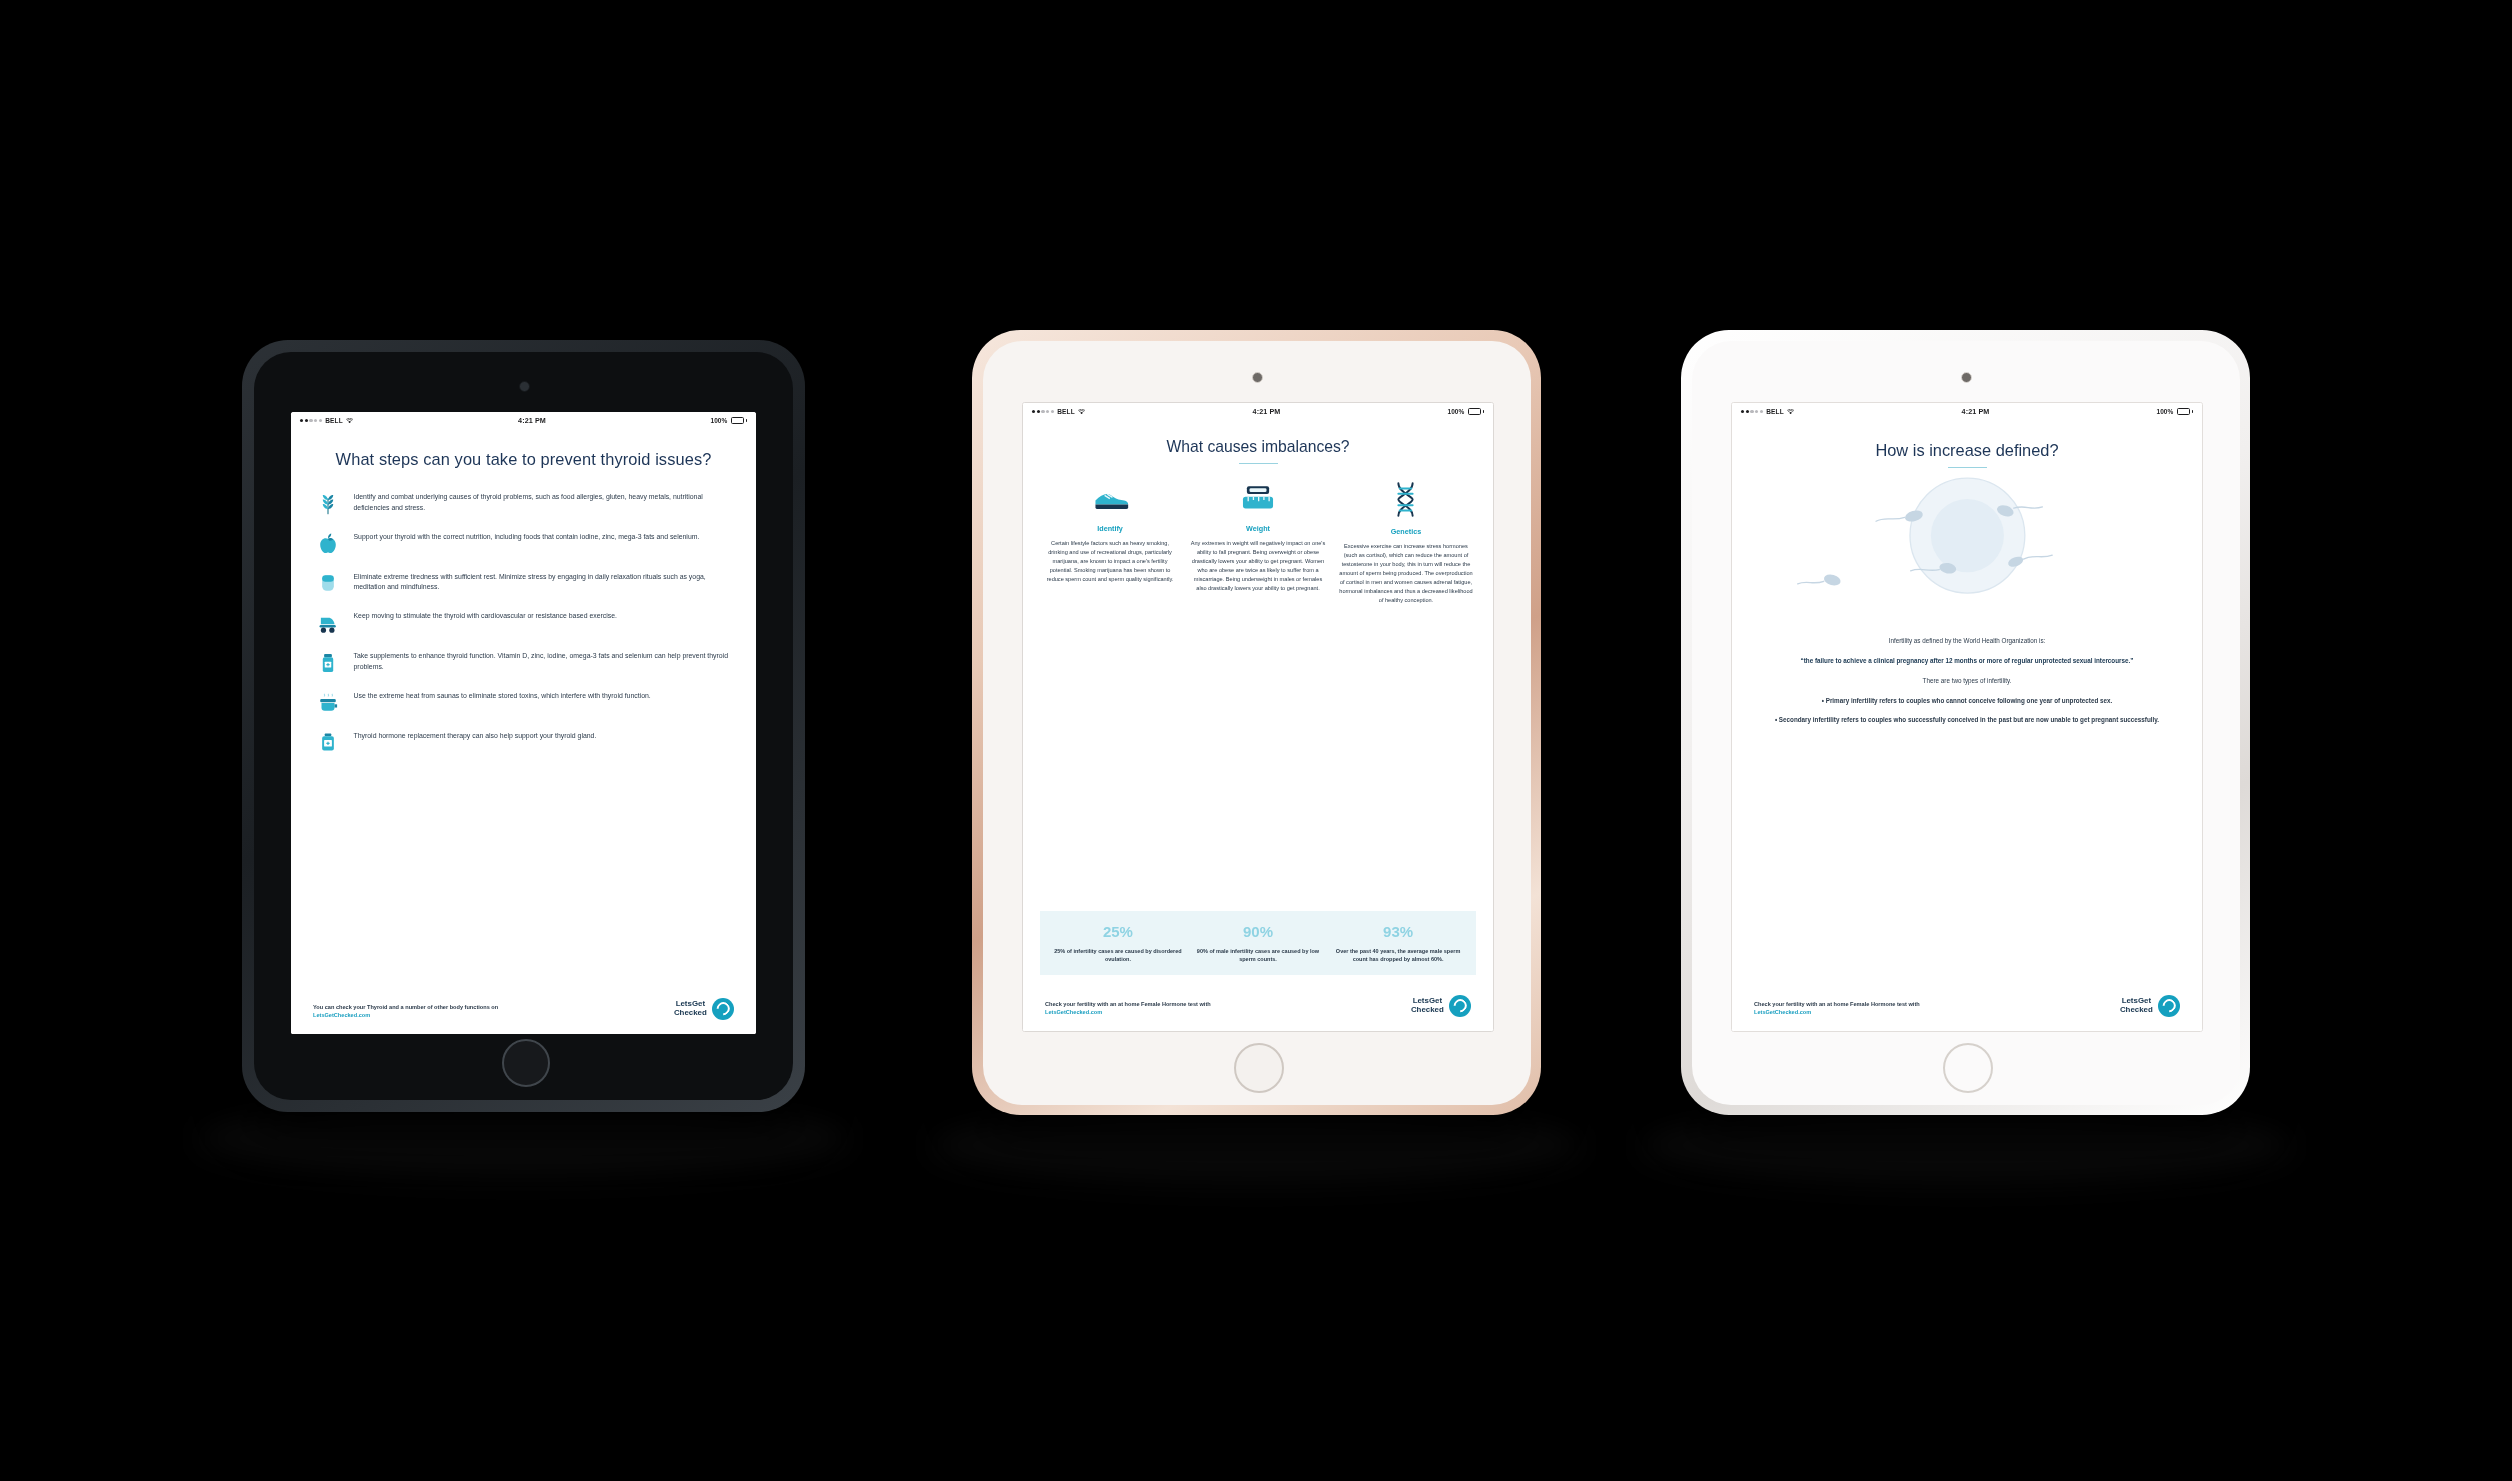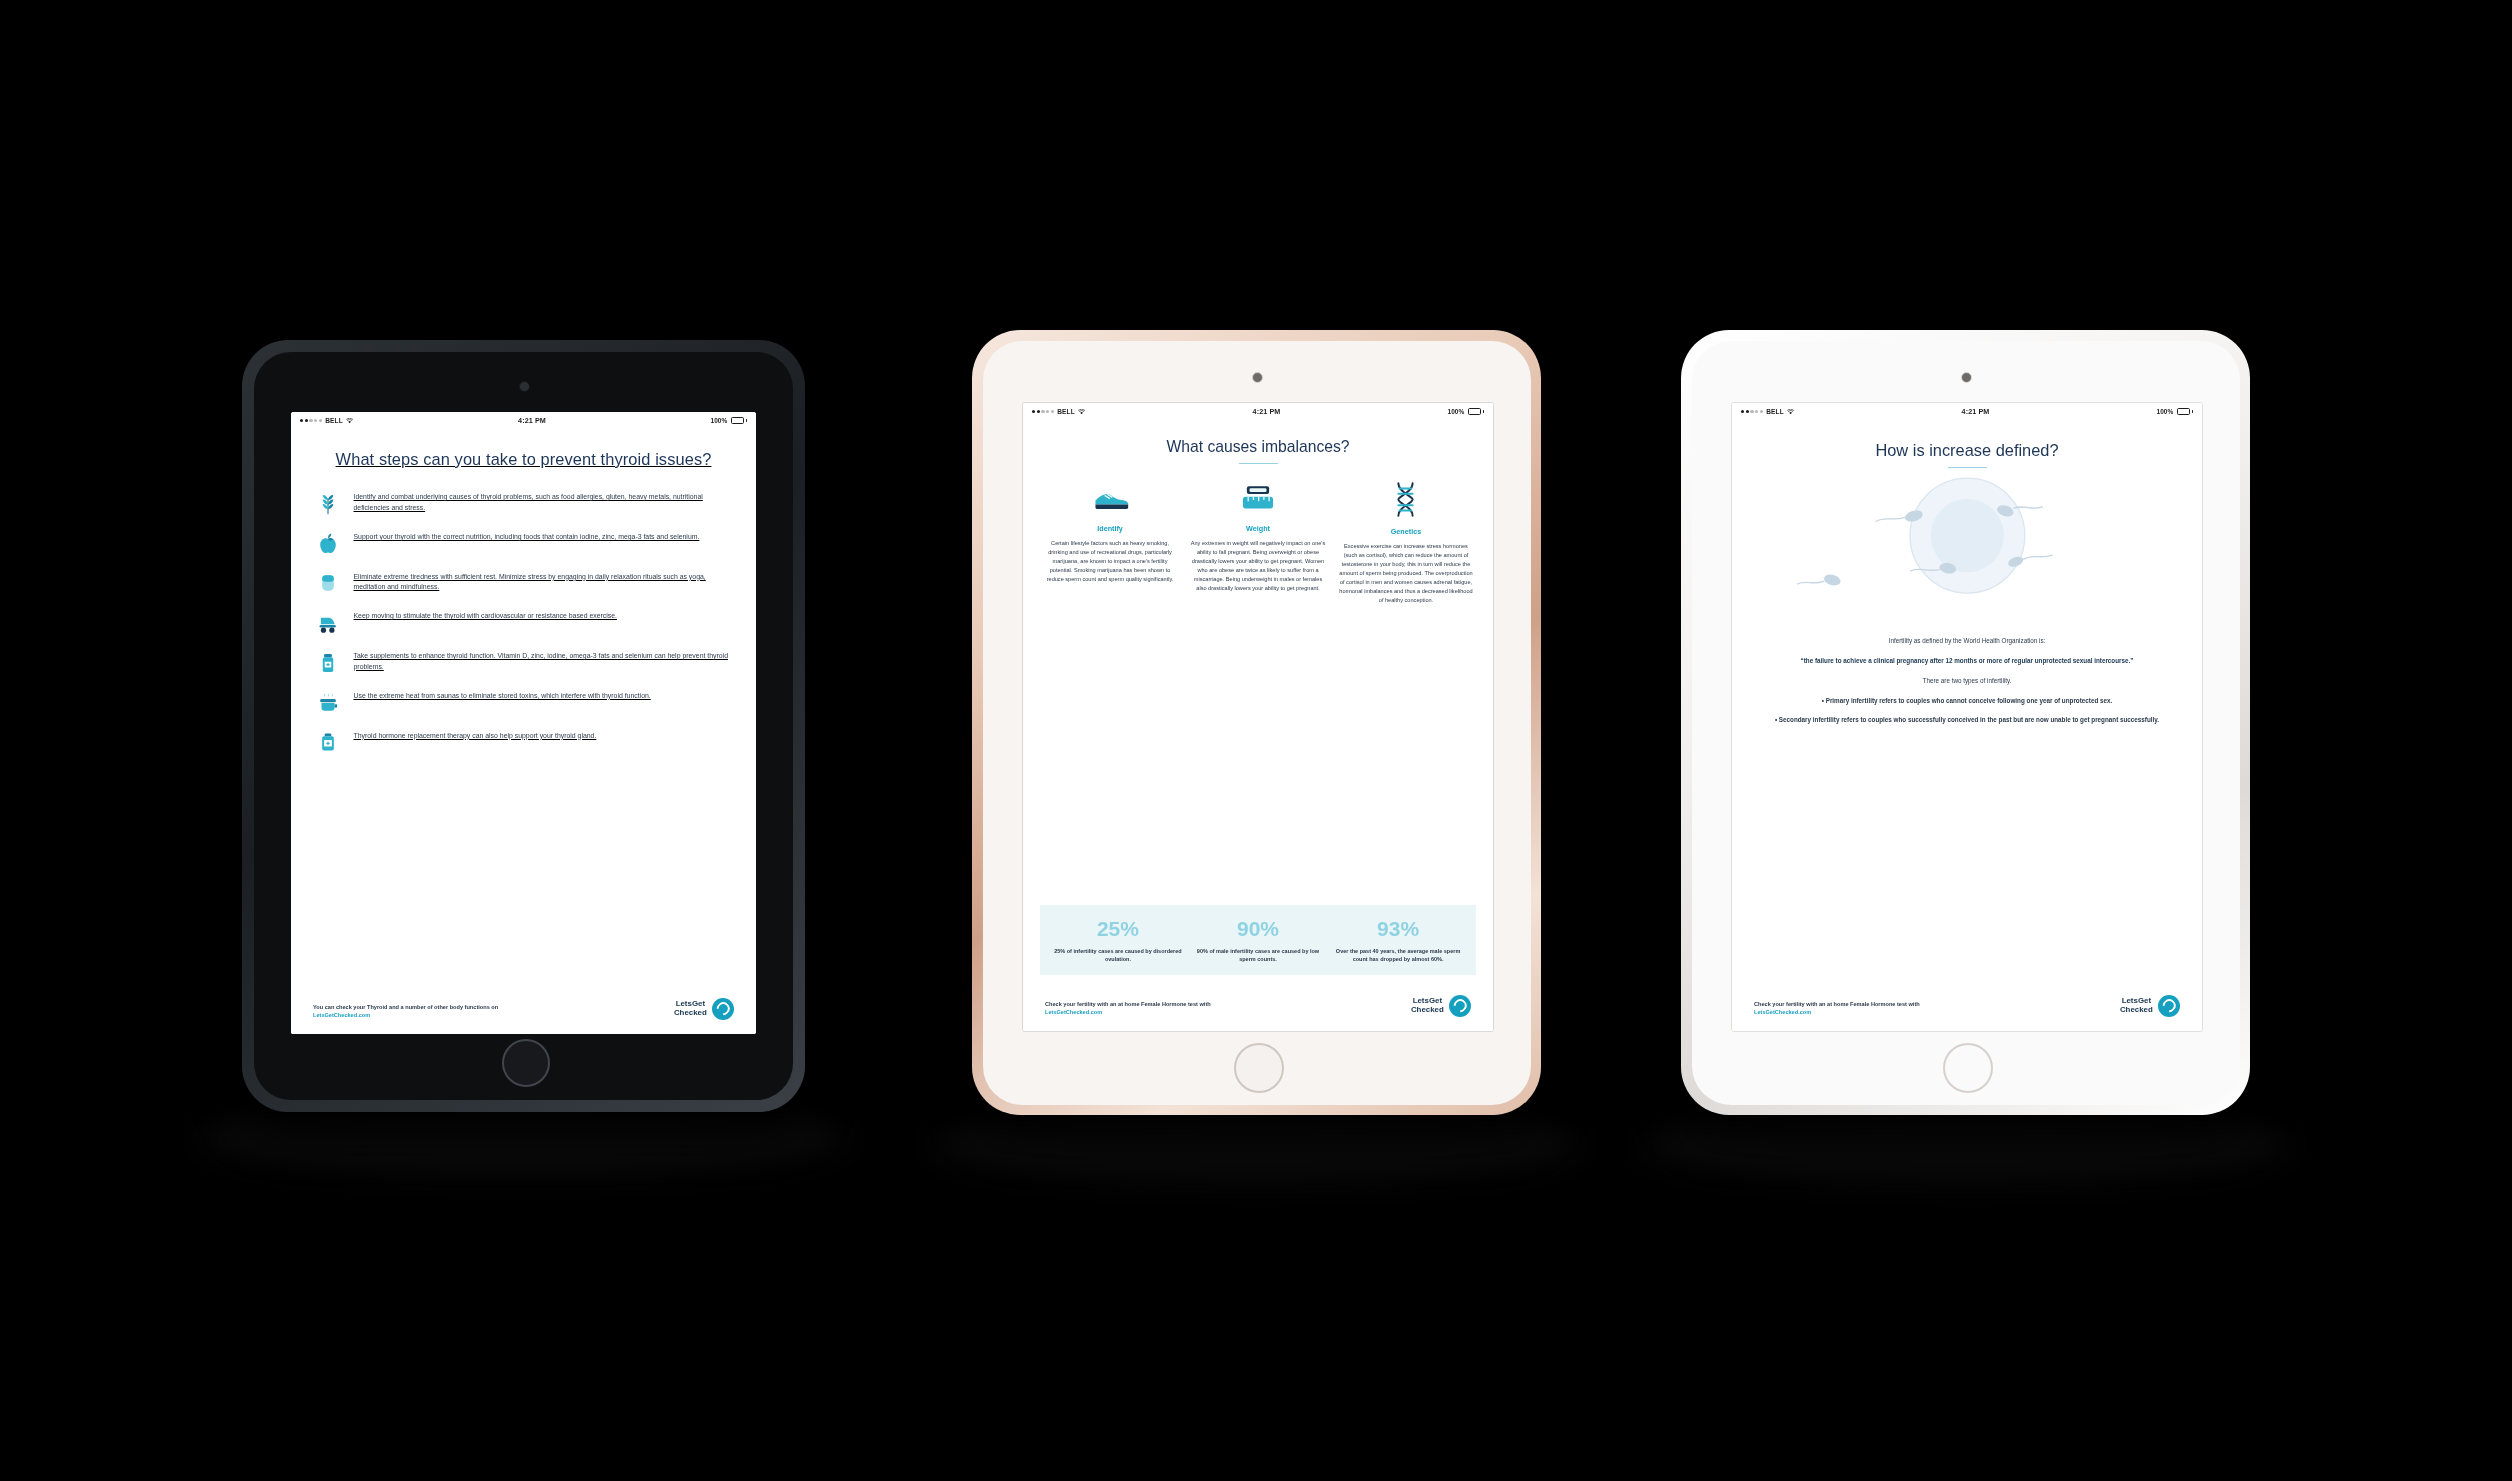--- a/index.html
+++ b/index.html
@@ -54,21 +54,21 @@
   .batt .shell{width:13px;height:6.5px;border:0.7px solid #1d1d1f;border-radius:1.6px;padding:0.7px;box-sizing:border-box;}
   .batt .fill{height:100%;background:#1d1d1f;border-radius:0.7px;}
   .batt .cap{width:1.3px;height:2.6px;background:#1d1d1f;border-radius:0 0.7px 0.7px 0;}
 
   
   .page{box-sizing:border-box;background:#fff;height:calc(100% - 17px);position:relative;}
   .page-title{text-align:center;color:#1d3557;font-weight:400;line-height:1.25;}
   .rule{width:39px;height:1.3px;background:#9ad3e0;margin:6.5px auto 0;}
 
   
-  #page-thyroid{padding:19.6px 22px 0;text-decoration:underline;}
+  #page-thyroid{padding:19.6px 22px 0;}
   #page-thyroid .page-title{font-size:16.4px;letter-spacing:0.1px;}
   .tlist{margin-top:22px;display:flex;flex-direction:column;gap:13.7px;}
   .titem{display:flex;gap:10.5px;align-items:flex-start;}
   .titem .ico{width:30px;flex:0 0 30px;display:flex;align-items:center;justify-content:center;}
   .titem .txt{font-size:6.9px;line-height:1.55;color:#2b3a4a;padding-top:1.3px;}
 
   .footer{position:absolute;left:22px;right:22px;bottom:14.4px;display:flex;align-items:flex-end;justify-content:space-between;}
   .footer .ftxt{font-size:5.6px;line-height:1.5;color:#2b3a4a;font-weight:700;max-width:216px;}
   .footer .ftxt a{color:#1a9fc0;text-decoration:none;}
   .brand{display:flex;align-items:center;gap:5.2px;}
@@ -80,21 +80,21 @@
 
   
   #page-infertility{padding:17px 17px 0;}
   #page-infertility .page-title{font-size:15.7px;}
   .cols{margin-top:17px;display:flex;gap:7.9px;}
   .col{flex:1;text-align:center;}
   .col .chead{font-size:7.2px;font-weight:700;color:#15a0bf;margin:6.5px 0 5.9px;}
   .col .cbody{font-size:5.6px;line-height:1.62;color:#2b3a4a;padding:0 2.6px;}
   .stats{position:absolute;left:17px;right:17px;bottom:56px;background:#eaf5f8;padding:13px 7.9px 11.8px;display:flex;}
   .stat{flex:1;text-align:center;padding:0 5.2px;}
-  .stat .num{font-size:21px;font-weight:700;color:#8fd3e3;line-height:1;}
+  .stat .num{font-size:15px;font-weight:700;color:#8fd3e3;line-height:1;}
   .stat .cap{margin-top:7.9px;font-size:5.5px;line-height:1.5;font-weight:700;color:#2b3a4a;}
 
   
   #page-fertility{padding:19.6px 19.6px 0;}
   #page-fertility .page-title{font-size:16.4px;}
   .ovum-wrap{height:141px;position:relative;margin-top:2.6px;}
   .defbox{position:absolute;left:19.6px;right:19.6px;top:216px;text-align:center;}
   .defbox p{margin:0 0 9.8px;font-size:6.3px;line-height:1.6;color:#2b3a4a;}
   .defbox p.b{font-weight:700;}
   .defbox p.q{font-weight:700;color:#17354f;}

